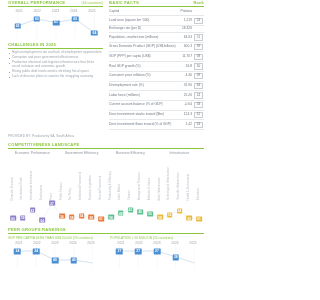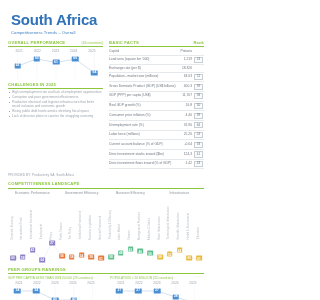--- a/index.html
+++ b/index.html
@@ -114,24 +114,20 @@
   .peer-col{width:94px;}
   .peer-sub{font-size:3.2px;color:#8cc63f;letter-spacing:0.04px;margin-bottom:0.5px;}
   .peer-plot{position:relative;width:100%;height:24px;}
   .peer-plot svg{position:absolute;left:0;top:0;}
 </style>
 </head>
 <body>
 
 <div class="page">
 
-  <div class="header">
-    <div class="country-title">South Africa</div>
-    <div class="country-sub">Competitiveness Trends – Overall</div>
-  </div>
 
   <div class="cols">
 
     <div class="col-l">
 
       <div class="sec-head">
         <span>OVERALL PERFORMANCE</span>
         <span class="sub">(64 countries)</span>
       </div>
 

